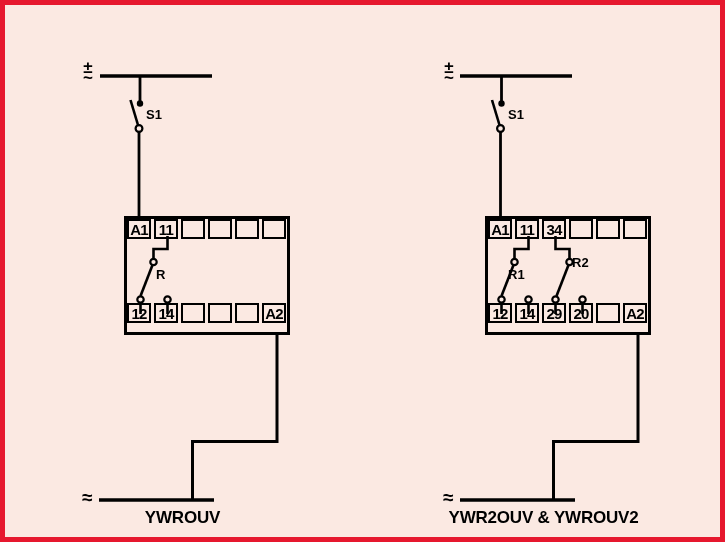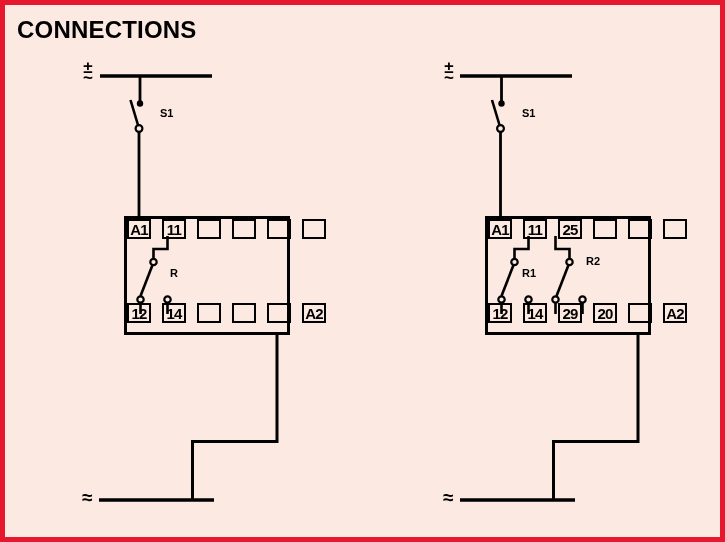--- a/index.html
+++ b/index.html
@@ -12,46 +12,45 @@
   .frame{position:absolute;inset:0;border:5px solid #E6182E;pointer-events:none;z-index:10;}
   .title{
     position:absolute;left:17px;top:16px;
     font-size:24px;font-weight:bold;letter-spacing:0.2px;z-index:6;
   }
   .wires{position:absolute;left:0;top:0;z-index:5;pointer-events:none;}
   .tbox{
     position:absolute;top:216px;width:166px;height:119px;
     border:3px solid #000;box-sizing:border-box;z-index:1;background:transparent;
   }
-  .cellrow{position:absolute;left:0;right:0;display:flex;gap:11px;}
+  .cellrow{position:absolute;left:0;right:0;display:flex;gap:3px;}
   .cellrow.top{top:0;}
   .cellrow.bottom{bottom:9px;}
   .cell{
     flex:none;width:24px;height:20px;box-sizing:border-box;
     border:2px solid #000;
     display:flex;align-items:center;justify-content:center;
     font-size:15px;font-weight:bold;letter-spacing:-0.8px;line-height:1;
     background:transparent;
   }
   .lbl{position:absolute;font-weight:bold;z-index:6;line-height:1;}
-  .lbl-s1,.lbl-r{font-size:11px;margin-left:14px;}
+  .lbl-s1,.lbl-r{font-size:13px;}
   .supply{position:absolute;z-index:6;font-weight:bold;font-size:17px;line-height:1;text-align:center;width:16px;}
   .supply .tilde{display:block;margin-top:-7px;}
   .approx{position:absolute;z-index:6;font-weight:bold;font-size:19px;line-height:1;}
   .caption{
     position:absolute;top:508px;z-index:6;
     font-size:17px;font-weight:bold;text-align:center;letter-spacing:-0.2px;
   }
 </style>
 </head>
 <body>
 
 <div class="panel">
   <div class="frame"></div>
-  <div class="title">CONNECTIONS</div>
 
   <svg class="wires" width="725" height="542" viewBox="0 0 725 542">
 
     <g stroke="#000" fill="none">
       <line x1="100" y1="76" x2="212" y2="76" stroke-width="3.6"></line>
       <line x1="140" y1="76" x2="140" y2="101" stroke-width="2.8"></line>
       <g>
         <circle cx="140" cy="103.5" r="3.2" fill="#000" stroke="none"></circle>
         <line x1="130.5" y1="100" x2="138" y2="125" stroke-width="2.6"></line>
         <circle cx="139" cy="128.5" r="3.4" fill="#FBE9E2" stroke-width="2.2"></circle>
@@ -122,42 +121,44 @@
       <div class="cell">14</div>
       <div class="cell"></div>
       <div class="cell"></div>
       <div class="cell"></div>
       <div class="cell">A2</div>
     </div>
   </div>
 
   <div class="lbl lbl-r" style="left:156px;top:268px;">R</div>
   <div class="approx" style="left:82px;top:488px;">≈</div>
+  <div class="caption" style="left:120px;width:125px;">YWROUV</div>
 
   <div class="supply" style="left:441px;top:59px;">
     <span>±</span>
     <span class="tilde">~</span>
   </div>
   <div class="lbl lbl-s1" style="left:508px;top:108px;">S1</div>
 
   <div class="tbox" style="left:485px;">
     <div class="cellrow top">
       <div class="cell">A1</div>
       <div class="cell">11</div>
-      <div class="cell">25</div>
+      <div class="cell">34</div>
       <div class="cell"></div>
       <div class="cell"></div>
       <div class="cell"></div>
     </div>
     <div class="cellrow bottom">
       <div class="cell">12</div>
       <div class="cell">14</div>
       <div class="cell">29</div>
       <div class="cell">20</div>
       <div class="cell"></div>
       <div class="cell">A2</div>
     </div>
   </div>
 
   <div class="lbl lbl-r" style="left:508px;top:268px;">R1</div>
   <div class="lbl lbl-r" style="left:572px;top:256px;">R2</div>
   <div class="approx" style="left:443px;top:488px;">≈</div>
+  <div class="caption" style="left:431px;width:225px;">YWR2OUV &amp; YWROUV2</div>
 </div>
 
 </body></html>

